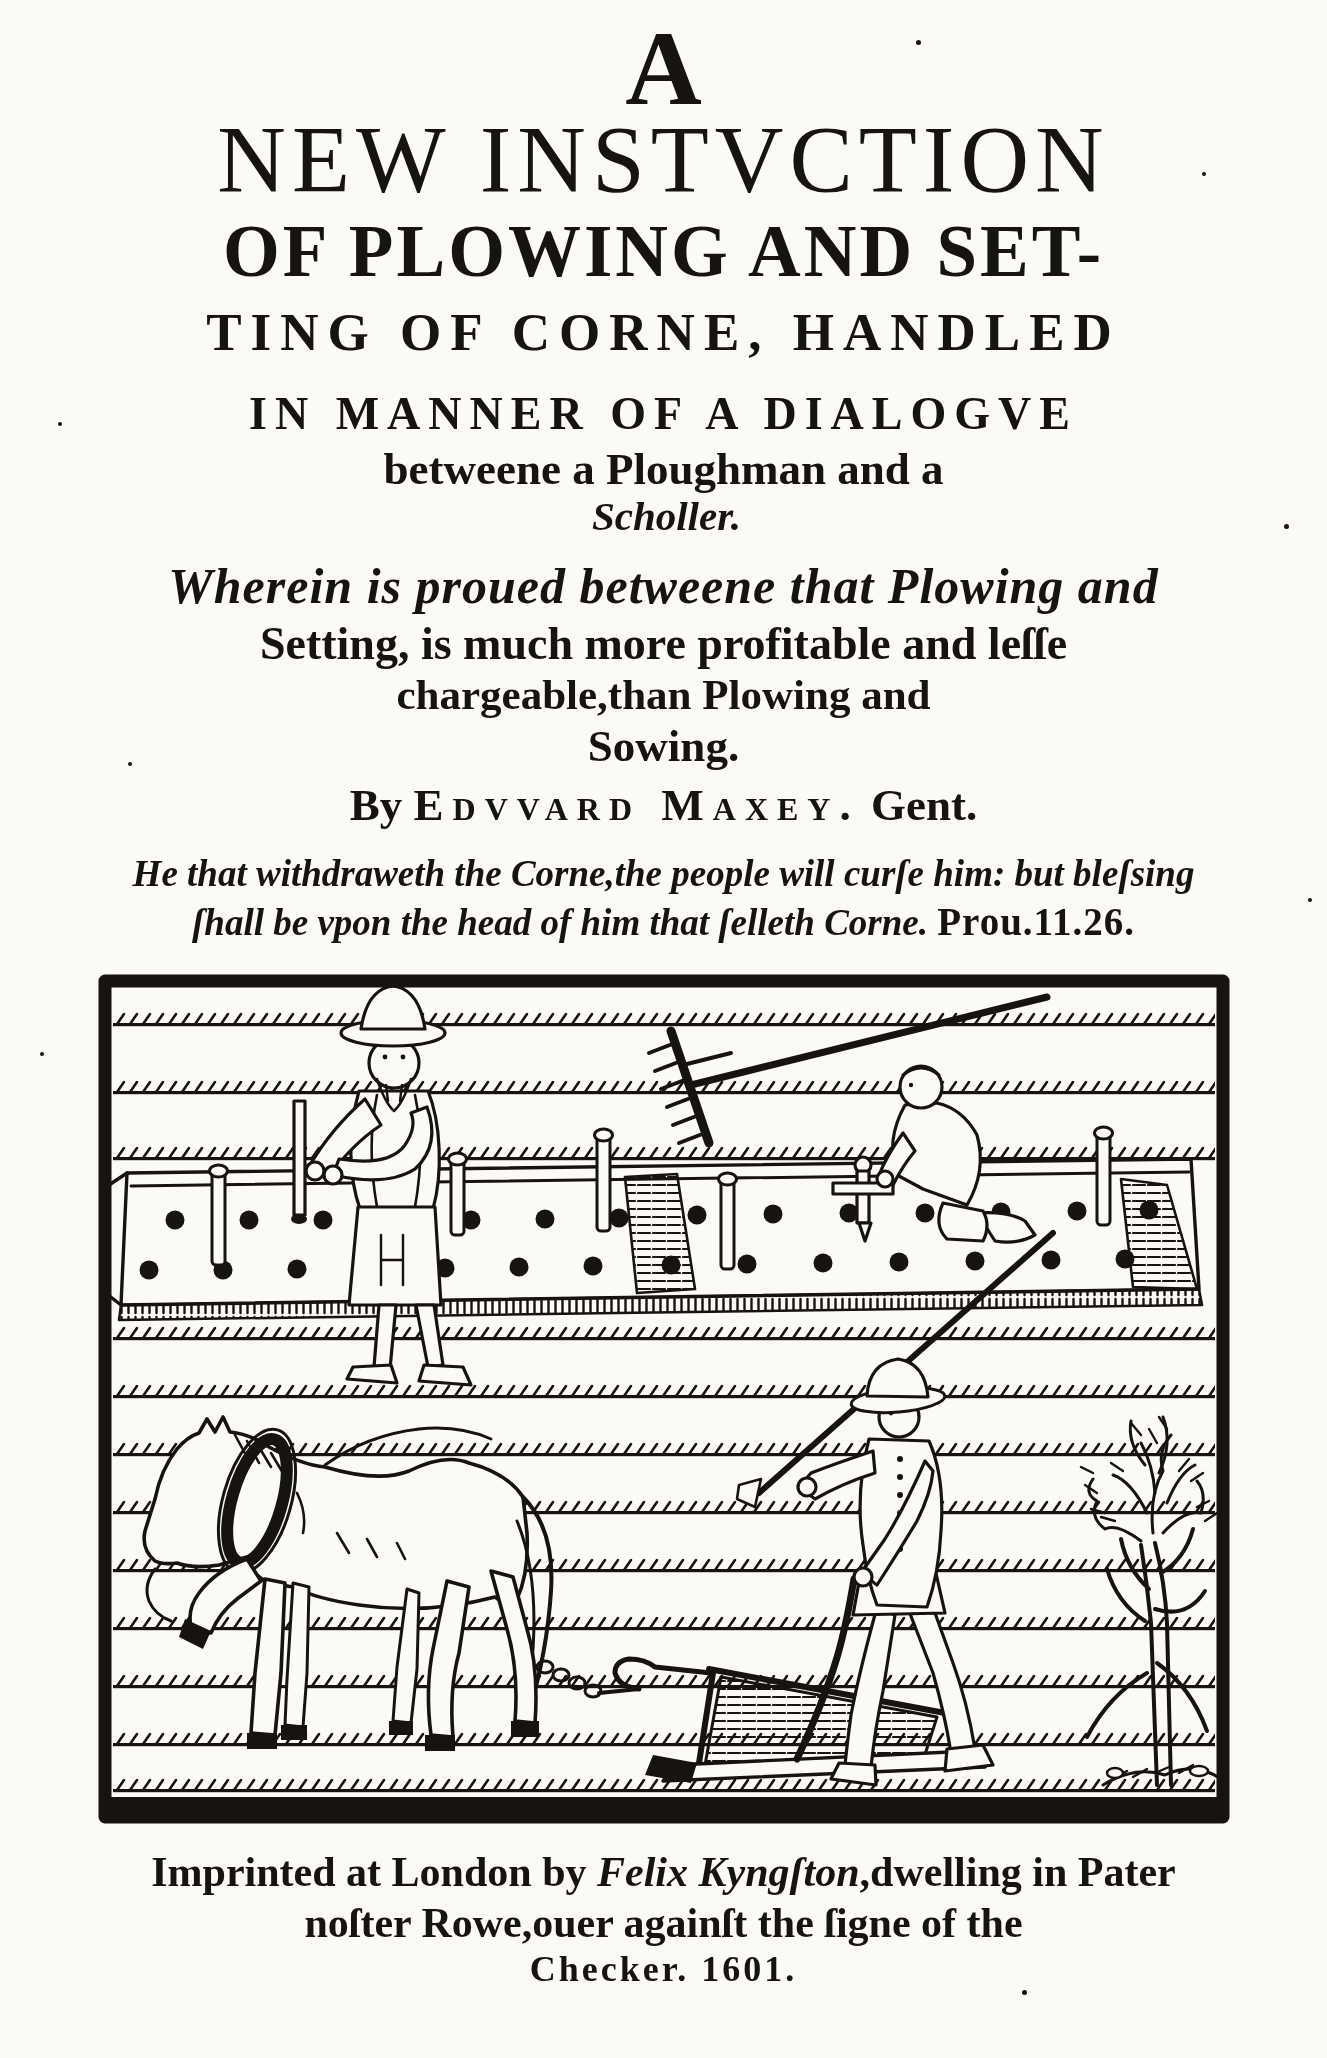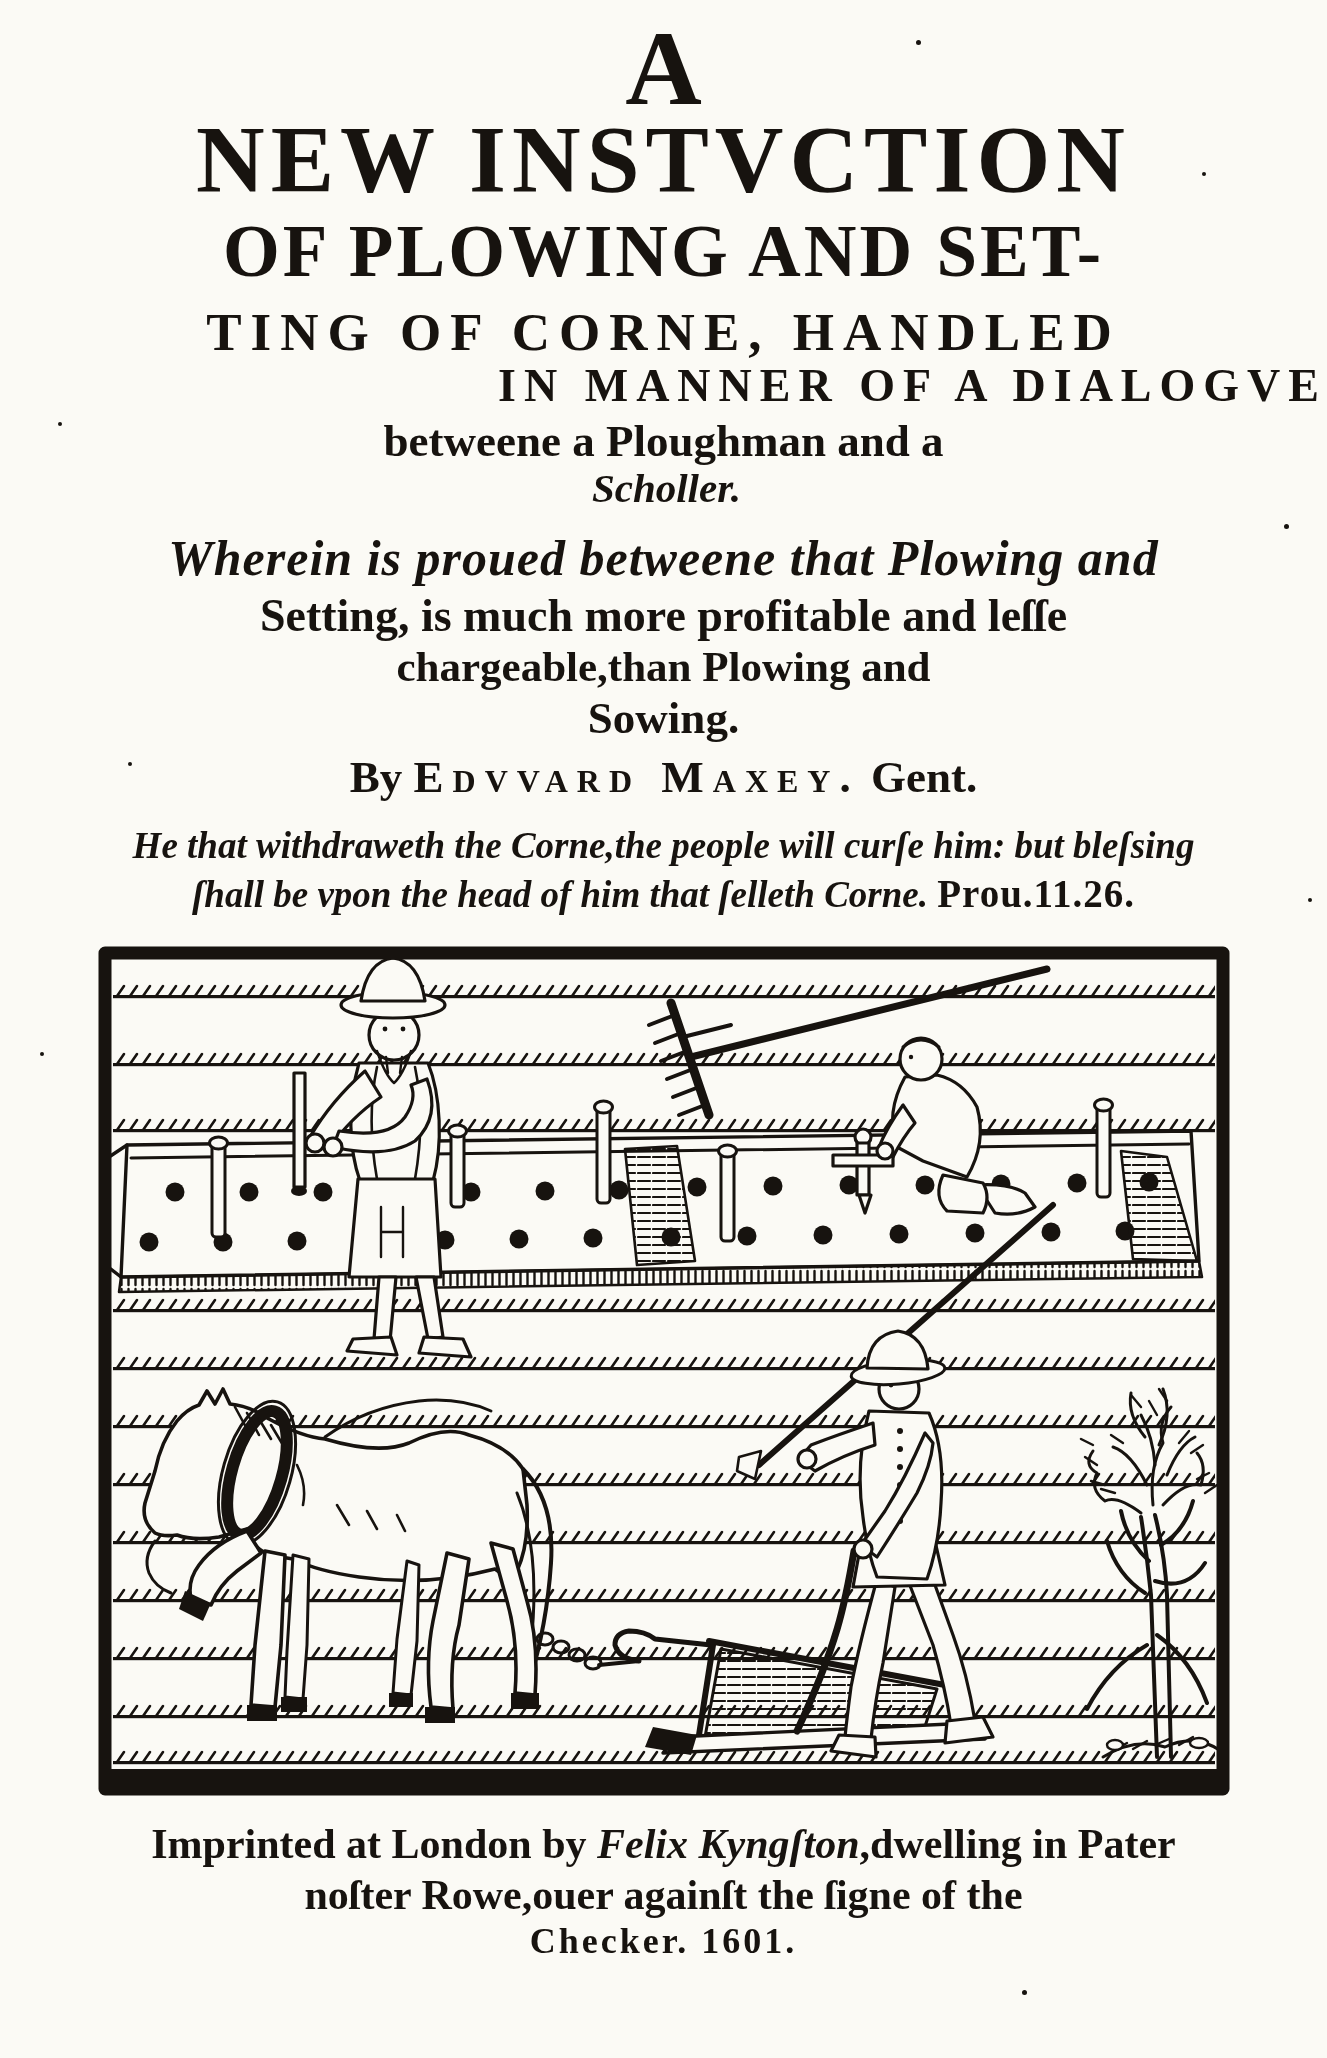--- a/index.html
+++ b/index.html
@@ -9,24 +9,24 @@
     margin:0 auto;
     background:#fbfaf5;
     color:#17130f;
     font-family:"Liberation Serif", serif;
     text-align:center;
     overflow:hidden;
     box-sizing:border-box;
     padding-top:22px;
   }
   .t-a        { font-size:106px; line-height:.88; font-weight:bold; }
-  .t-main     { font-size:95px;  line-height:.92; font-weight:bold; letter-spacing:6px; margin-top:2px; }
+  .t-main     { font-size:95px;  line-height:.92; font-weight:normal; letter-spacing:6px; margin-top:2px; }
   .t-sub1     { font-size:73px;  line-height:.95; font-weight:bold; letter-spacing:3px; margin-top:12px; }
   .t-sub2     { font-size:53px;  line-height:1;   font-weight:bold; letter-spacing:9px; margin-top:20px; }
-  .t-sub3     { font-size:46px;  line-height:1;   font-weight:bold; letter-spacing:8px; margin-top:4px;text-align:right; }
+  .t-sub3     { font-size:46px;  line-height:1;   font-weight:bold; letter-spacing:8px; margin-top:32px; }
   .t-between  { font-size:45px;  line-height:1;   font-weight:bold; margin-top:10px; }
   .t-scholler { font-size:41px;  line-height:1;   font-style:italic; font-weight:bold; margin-top:4px;padding-left:6px; }
   .arg1       { font-size:50px;  line-height:1;   font-style:italic; font-weight:bold; margin-top:24px; letter-spacing:1px; }
   .arg2       { font-size:46px;  line-height:1;   font-weight:bold; margin-top:10px; }
   .arg3       { font-size:43px;  line-height:1;   font-weight:bold; margin-top:6px; }
   .arg4       { font-size:45px;  line-height:1;   font-weight:bold; margin-top:8px; }
   .byline     { font-size:45px;  line-height:1;   margin-top:14px; font-weight:bold; }
   .byline-name{ font-variant:small-caps; letter-spacing:9px; }
   .epigraph   { font-size:37px;  line-height:1.28; font-style:italic; font-weight:bold; margin-top:22px; }
   .epigraph .ref { font-style:normal; font-size:39px; letter-spacing:1px; }

